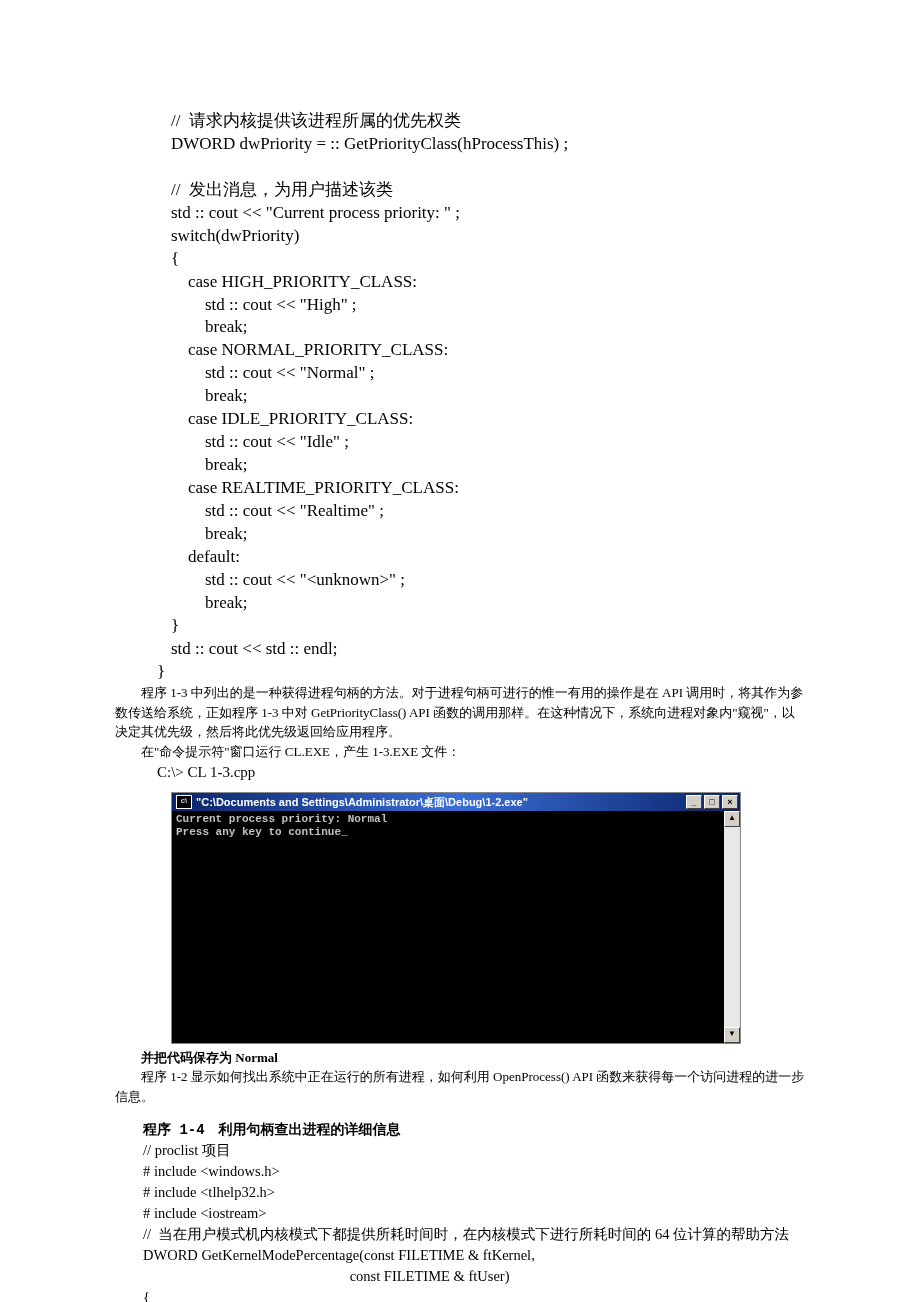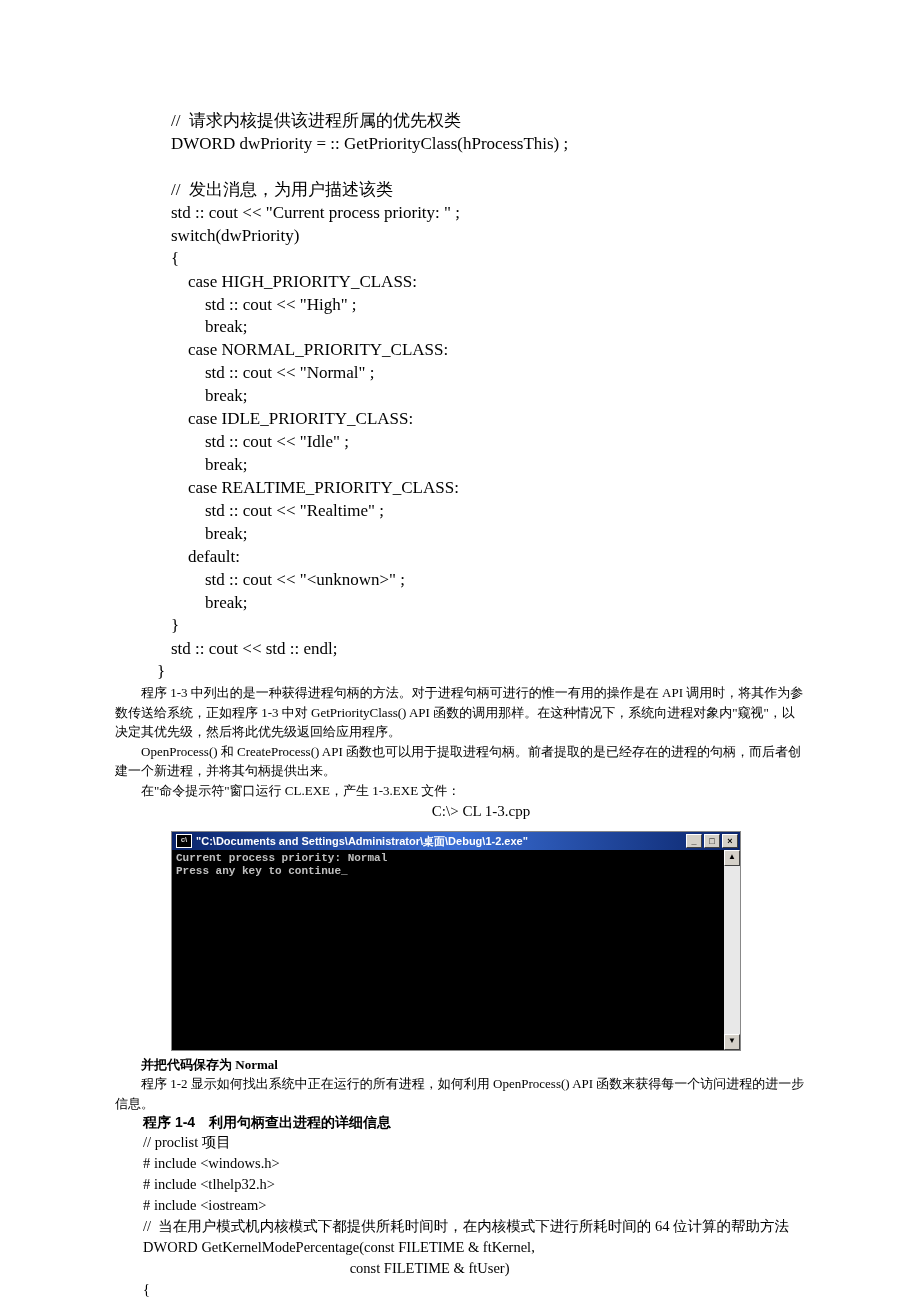--- a/index.html
+++ b/index.html
@@ -27,21 +27,20 @@
   .para {
     text-indent: 2em;
     margin: 0;
     font-size: 13px;
     line-height: 1.5;
   }
   .para-no-indent {
     margin: 0;
     font-size: 15px;
     line-height: 1.5;
-    text-align: center;
   }
   .bold { font-weight: bold; }
   .cmd-window {
     margin: 8px 0 4px 56px;
     width: 570px;
     border: 1px solid #888;
     box-sizing: border-box;
   }
   .titlebar {
     display: flex;
@@ -78,21 +77,21 @@
     margin-left: 2px;
     font-family: Arial, sans-serif;
     font-size: 9px;
     line-height: 12px;
     text-align: center;
     color: #000;
     box-sizing: border-box;
   }
   .console-body {
     display: flex;
-    height: 200px;
+    height: 232px;
     background: #000;
     gap: 42px;
   }
   .console-text {
     flex: 1;
     padding: 2px 4px;
     color: #c0c0c0;
     font-family: "Courier New", monospace;
     font-size: 11px;
     font-weight: bold;
@@ -111,24 +110,25 @@
     border: 1px solid #fff;
     border-right-color: #404040;
     border-bottom-color: #404040;
     box-sizing: border-box;
     font-size: 8px;
     text-align: center;
     line-height: 12px;
   }
   .sb-track { flex: 1; background: #e8e8e8; }
   .heading14 {
-    font-family: Liberation Sans, sans-serif;
+    font-family: Liberation Mono, monospace;
     font-weight: bold;
     font-size: 14px;
     padding-left: 28px;
+    margin-top: 15px;
   }
   .code2 {
     font-family: "Times New Roman", serif;
     white-space: pre-wrap;
     font-size: 14.5px;
     line-height: 1.45;
     padding-left: 28px;
   }
 </style>
 </head>
@@ -156,21 +156,20 @@
         std :: cout &lt;&lt; "Realtime" ;
         break;
     default:
         std :: cout &lt;&lt; "&lt;unknown&gt;" ;
         break;
 }
 std :: cout &lt;&lt; std :: endl;</div>
   <div class="code" style="padding-left:42px">}</div>
 
   <p class="para">程序 1-3 中列出的是一种获得进程句柄的方法。对于进程句柄可进行的惟一有用的操作是在 API 调用时，将其作为参数传送给系统，正如程序 1-3 中对 GetPriorityClass() API 函数的调用那样。在这种情况下，系统向进程对象内"窥视"，以决定其优先级，然后将此优先级返回给应用程序。</p>
-  <p class="para">OpenProcess()  和 CreateProcess() API 函数也可以用于提取进程句柄。前者提取的是已经存在的进程的句柄，而后者创建一个新进程，并将其句柄提供出来。</p>
   <p class="para">在"命令提示符"窗口运行 CL.EXE，产生 1-3.EXE 文件：</p>
   <p class="para-no-indent" style="padding-left:42px">C:\&gt; CL 1-3.cpp</p>
 
   <div class="cmd-window">
     <div class="titlebar">
       <span class="icon-cmd">c\</span>
       <span class="titlebar-text">"C:\Documents and Settings\Administrator\桌面\Debug\1-2.exe"</span>
       <div class="win-btns">
         <div class="win-btn">_</div>
         <div class="win-btn">□</div>

